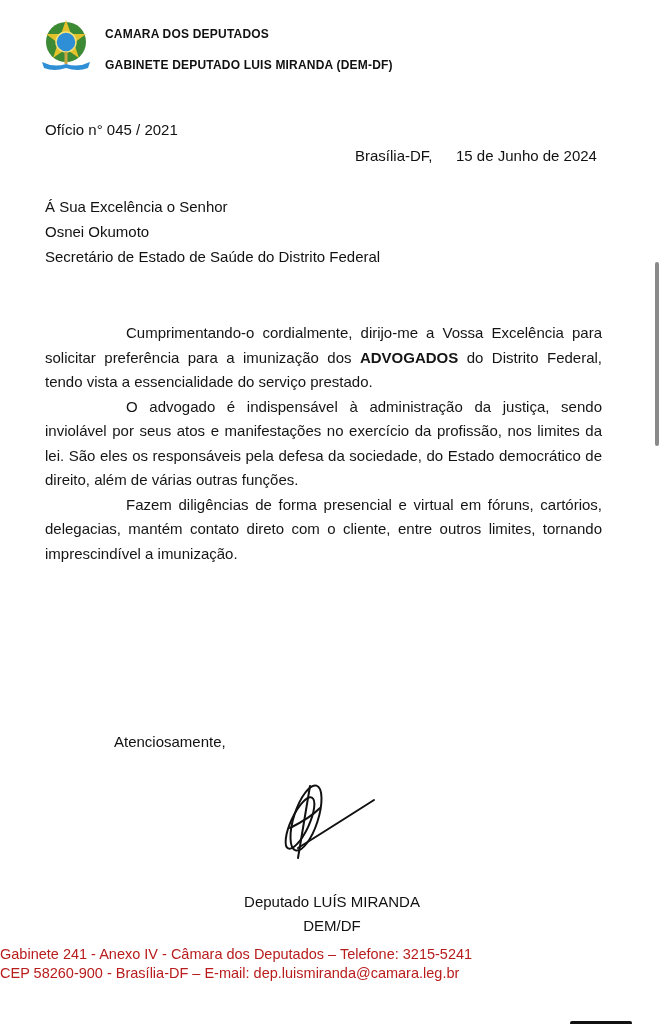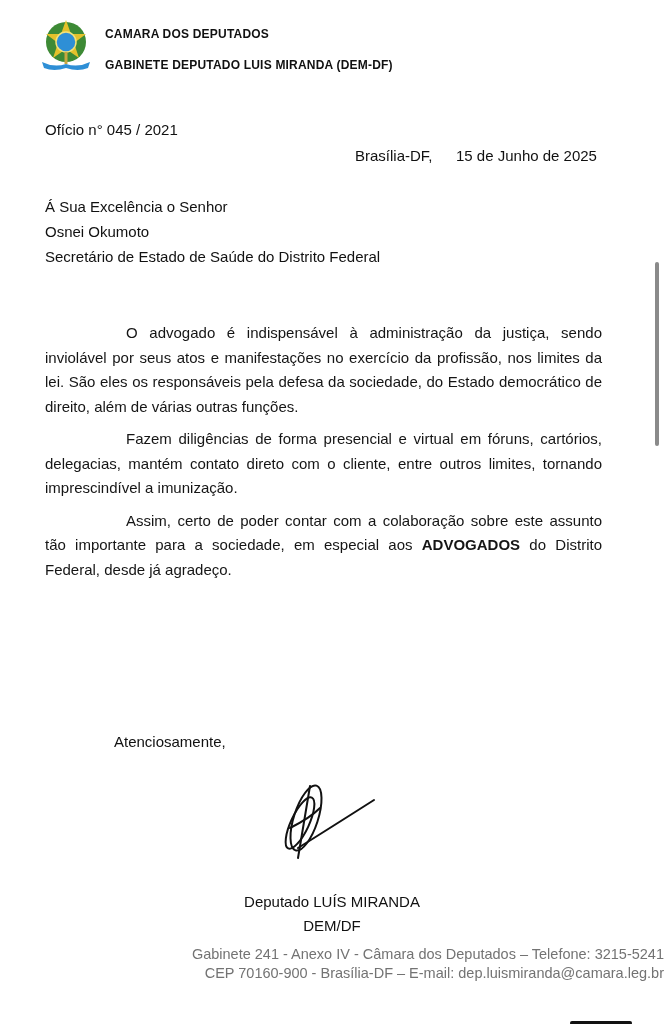--- a/index.html
+++ b/index.html
@@ -9,23 +9,23 @@
   }
   .abs { position: absolute; }
   .hdr { font-weight: bold; font-size: 12px; letter-spacing: 0.2px; }
   .bold { font-weight: normal; }
   .t15 { font-size: 15px; }
   .body-text {
     position: absolute; left: 45px; width: 557px;
     font-size: 15px; line-height: 24.5px; text-align: justify; color: #151515;
   }
   .body-text p { margin: 0; text-indent: 81px; }
-  .body-text p + p { margin-top: 8px; }
+  .body-text p + p { margin-top: 0; }
   .center { text-align: center; }
-  .footer { font-size: 14.5px; color: #737373; text-align: right; left: 0; width: 664px; line-height: 20px; }
+  .footer { font-size: 14.5px; color: #b91c1c; text-align: left; left: 0; width: 664px; line-height: 20px; }
   .scrollbar { position: absolute; left: 655px; top: 262px; width: 4px; height: 184px; background: #8a8a8a; border-radius: 2px; }
   .homebar { position: absolute; left: 570px; top: 1021px; width: 62px; height: 4px; background: #111; border-radius: 2px; }
 </style>
 </head>
 <body>
 
 <div class="abs" style="left:38px; top:16px; width:56px; height:58px;">
   <svg width="56" height="58" viewBox="0 0 56 58">
     <circle cx="28" cy="26" r="20" fill="#3d8a35"></circle>
     <polygon points="28,4 33,18 48,18 36,27 41,42 28,33 15,42 20,27 8,18 23,18" fill="#e3c12b"></polygon>
@@ -33,44 +33,44 @@
     <circle cx="28" cy="26" r="10" fill="none" stroke="#f2e27a" stroke-width="1.5"></circle>
     <rect x="26.5" y="36" width="3" height="12" fill="#c9a640"></rect>
     <path d="M4 46 Q16 52 28 48 Q40 52 52 46 L50 52 Q40 56 28 52 Q16 56 6 52 Z" fill="#2e8fd6"></path>
   </svg>
 </div>
 <div class="abs hdr" style="left:105px; top:27px;">CAMARA DOS DEPUTADOS</div>
 <div class="abs hdr" style="left:93px; top:58px;margin-left:12px;">GABINETE DEPUTADO LUIS MIRANDA (DEM-DF)</div>
 
 <div class="abs bold t15" style="left:45px; top:121px;">Ofício n° 045 / 2021</div>
 <div class="abs bold t15" style="left:355px; top:147px;">Brasília-DF,</div>
-<div class="abs bold t15" style="left:456px; top:147px;">15 de Junho de 2025</div>
+<div class="abs bold t15" style="left:456px; top:147px;">15 de Junho de 2024</div>
 
 <div class="abs bold t15" style="left:45px; top:198px;">Á Sua Excelência o Senhor</div>
 <div class="abs bold t15" style="left:45px; top:223px;">Osnei Okumoto</div>
 <div class="abs bold t15" style="left:45px; top:248px;">Secretário de Estado de Saúde do Distrito Federal</div>
 
 <div class="body-text" style="top:321px;">
+  <p><span>Cumprimentando-o cordialmente, dirijo-me a Vossa Excelência para solicitar preferência para a imunização dos </span><b>ADVOGADOS</b><span> do Distrito Federal, tendo vista a essencialidade do serviço prestado.</span></p>
   <p>O advogado é indispensável à administração da justiça, sendo inviolável por seus atos e manifestações no exercício da profissão, nos limites da lei. São eles os responsáveis pela defesa da sociedade, do Estado democrático de direito, além de várias outras funções.</p>
   <p>Fazem diligências de forma presencial e virtual em fóruns, cartórios, delegacias, mantém contato direto com o cliente, entre outros limites, tornando imprescindível a imunização.</p>
-  <p><span>Assim, certo de poder contar com a colaboração sobre este assunto tão importante para a sociedade, em especial aos </span><b>ADVOGADOS</b><span> do Distrito Federal, desde já agradeço.</span></p>
 </div>
 
 <div class="abs bold t15" style="left:114px; top:733px;text-align:right;">Atenciosamente,</div>
 
 <div class="abs" style="left:270px; top:778px; width:120px; height:90px;">
   <svg width="120" height="90" viewBox="0 0 120 90" fill="none" stroke="#111" stroke-width="2" stroke-linecap="round">
     <ellipse cx="36" cy="40" rx="12" ry="34" transform="rotate(18 36 40)"></ellipse>
     <ellipse cx="30" cy="45" rx="9" ry="28" transform="rotate(25 30 45)"></ellipse>
     <path d="M40 8 L28 80"></path>
     <path d="M20 50 Q40 40 50 30"></path>
     <path d="M28 70 Q60 50 104 22"></path>
   </svg>
 </div>
 
 <div class="abs bold t15 center" style="left:0; width:664px; top:893px;">Deputado LUÍS MIRANDA</div>
 <div class="abs bold t15 center" style="left:0; width:664px; top:917px;">DEM/DF</div>
 
 <div class="abs footer" style="top:944px;">Gabinete 241 - Anexo IV - Câmara dos Deputados – Telefone: 3215-5241</div>
-<div class="abs footer" style="top:963px;">CEP 70160-900  -  Brasília-DF – E-mail: dep.luismiranda@camara.leg.br</div>
+<div class="abs footer" style="top:963px;">CEP 58260-900  -  Brasília-DF – E-mail: dep.luismiranda@camara.leg.br</div>
 
 <div class="scrollbar"></div>
 <div class="homebar"></div>
 
 </body></html>

